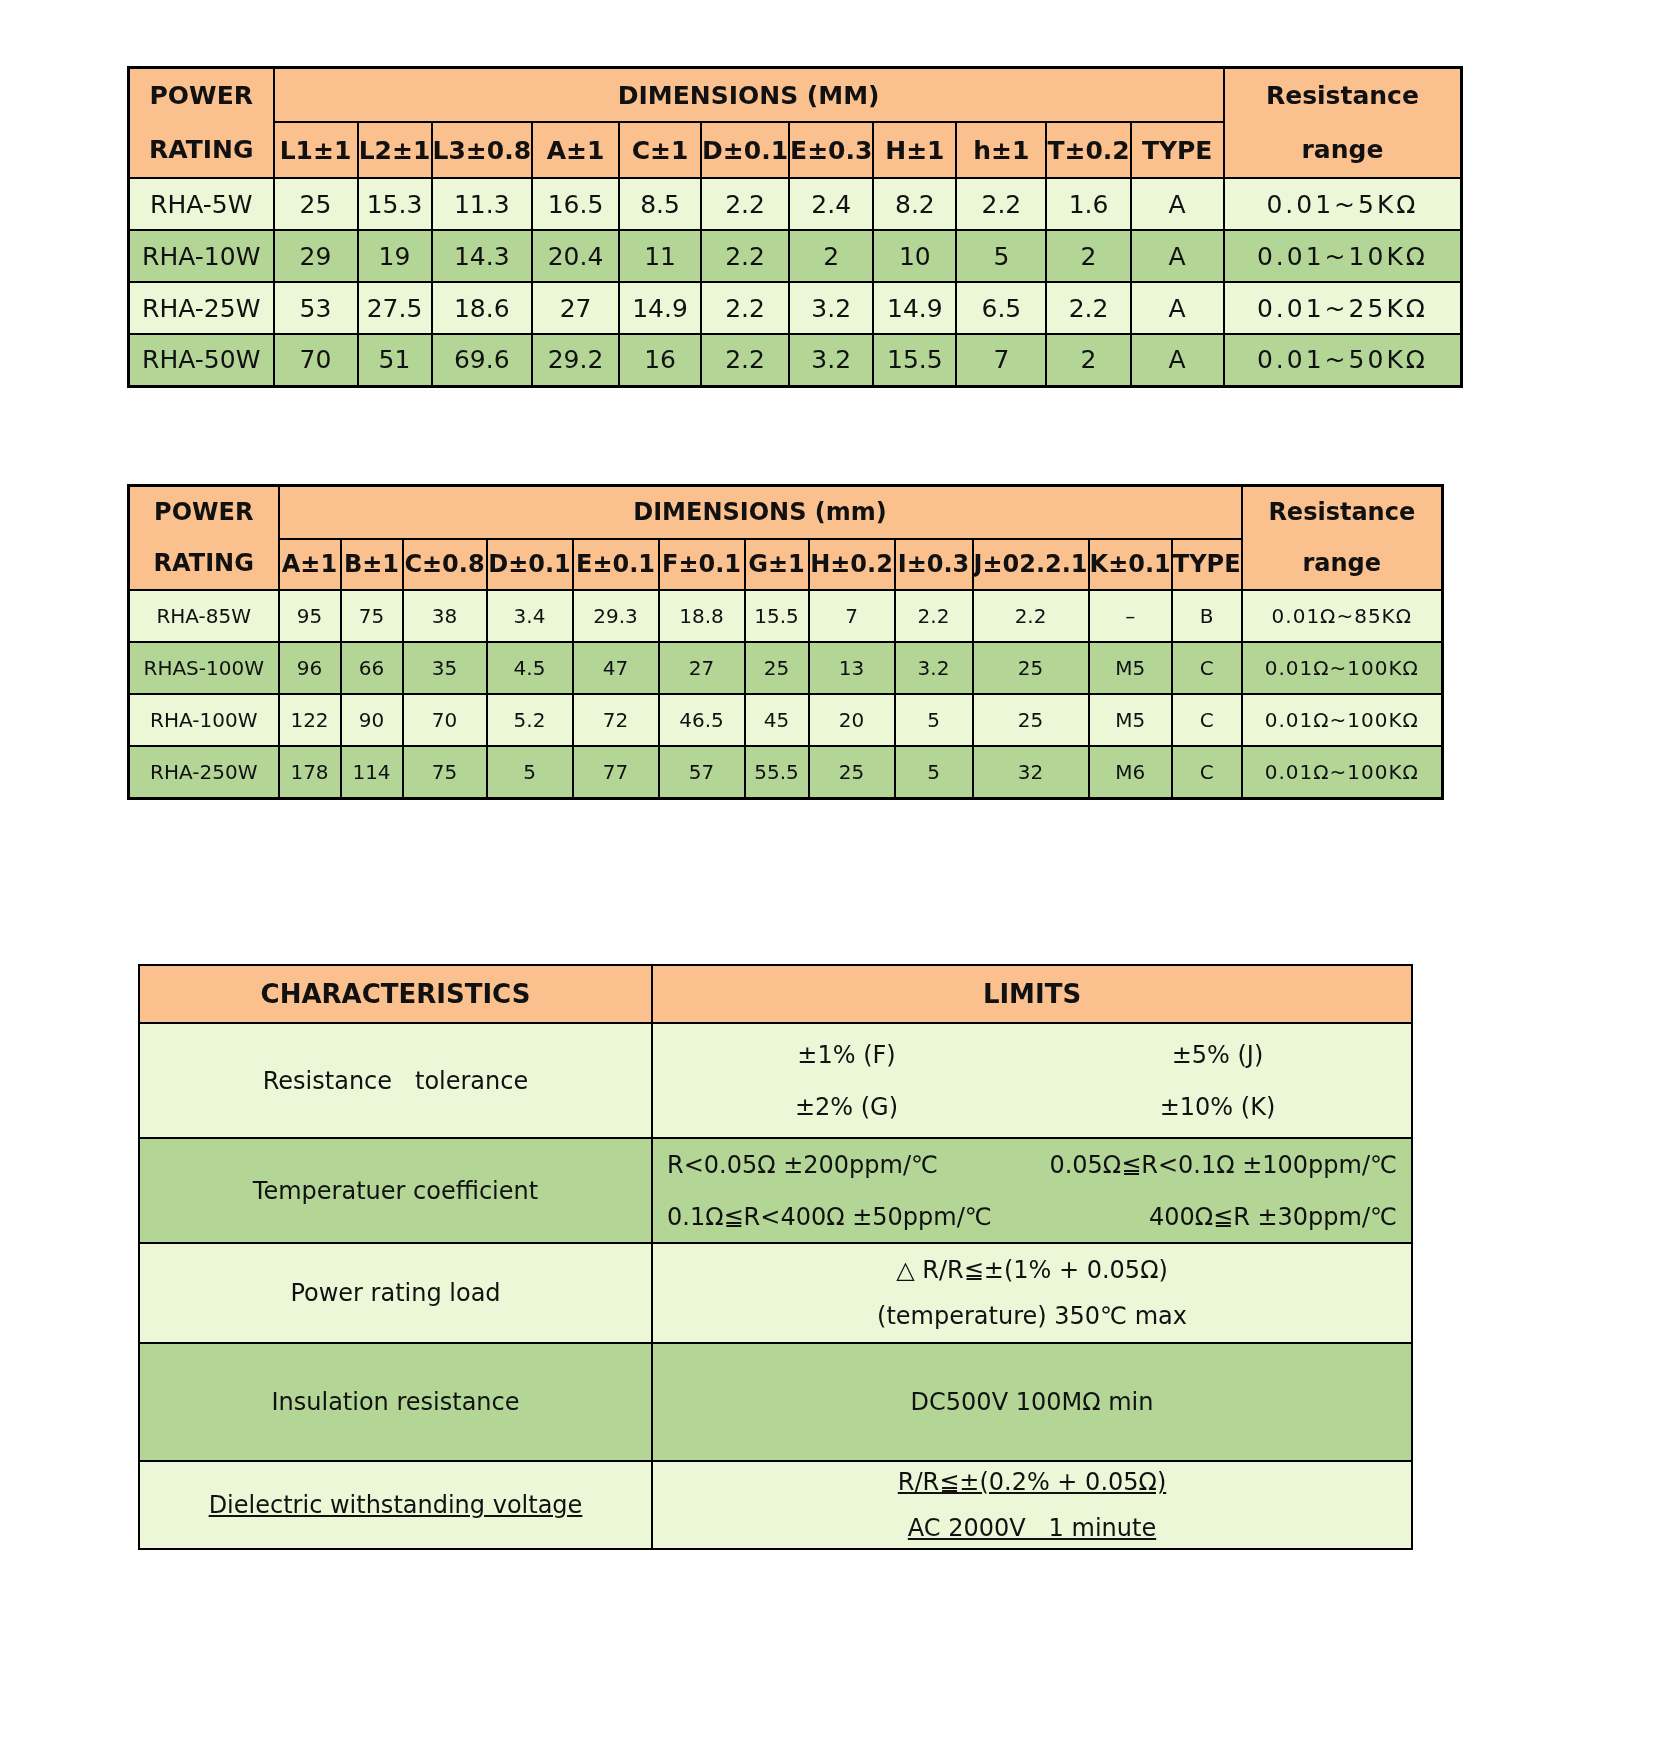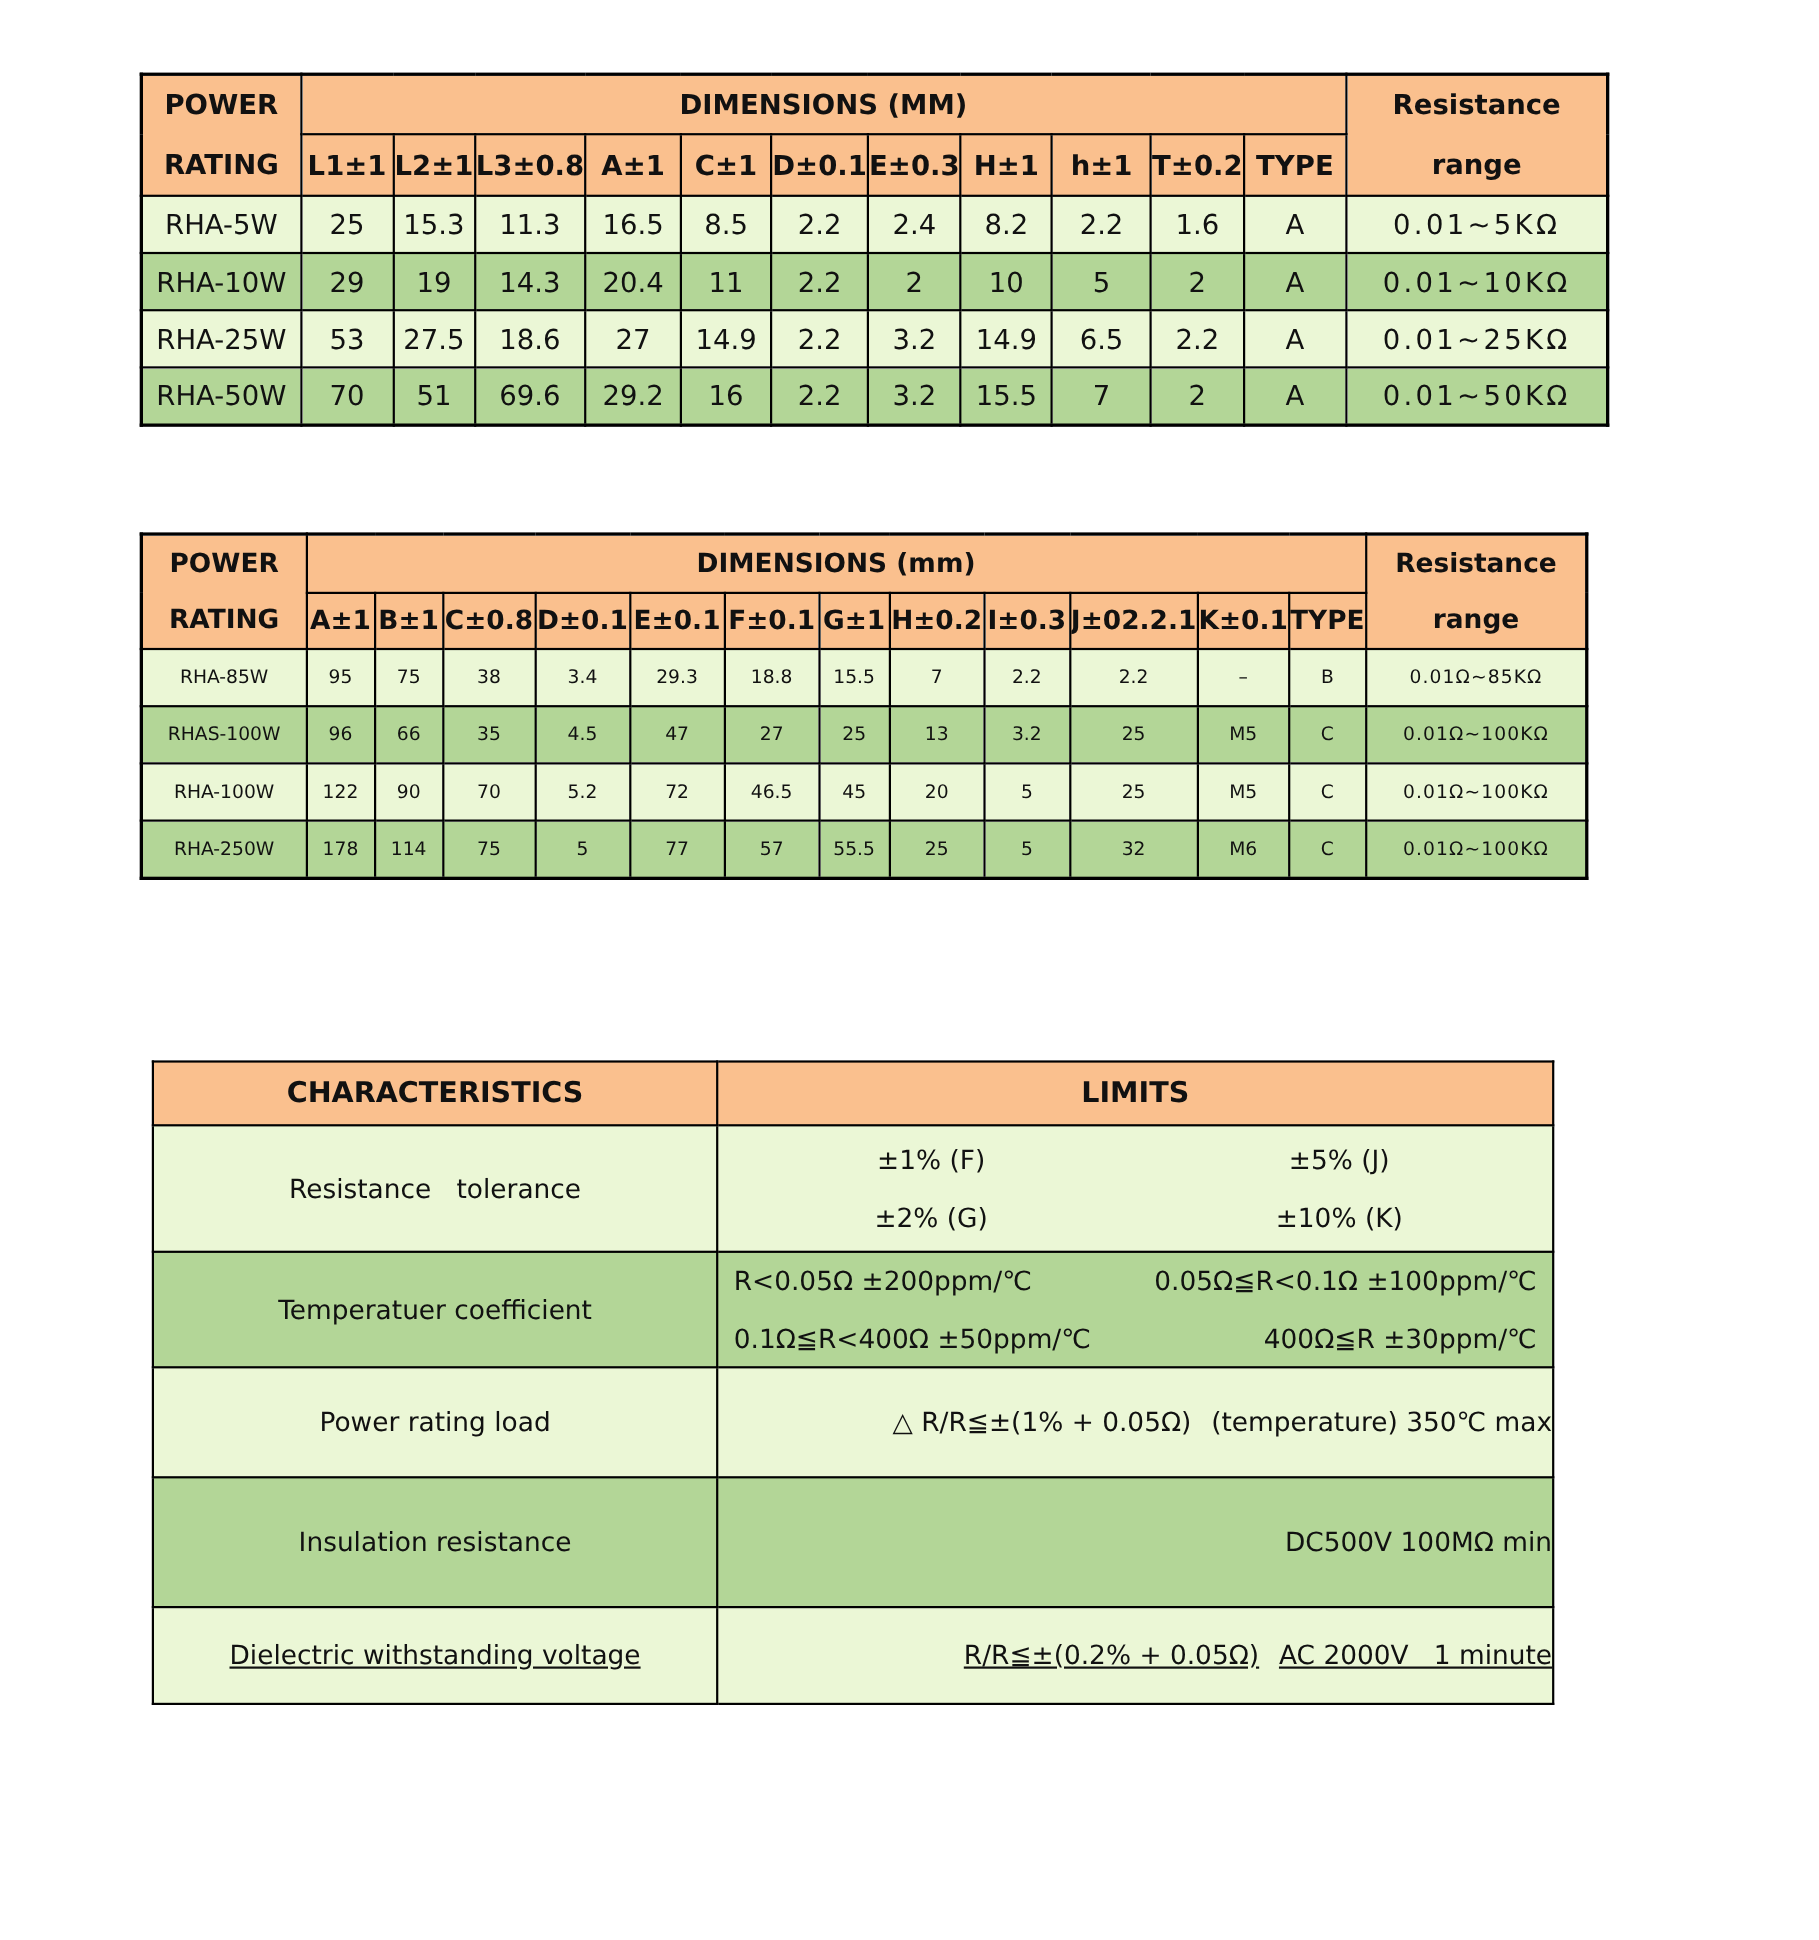--- a/index.html
+++ b/index.html
@@ -28,21 +28,21 @@
   .t1 td { font-size:25px; }
   .t1 thead tr.h1 { height:54px; }
   .t1 thead tr.h2 { height:55px; }
   .t1 tbody tr { height:52px; }
   .t1 .two-line span { display:block; line-height:54px; }
   .t1 td.res { letter-spacing:3px; }
 
   
   .t2 { left:82px; top:484px; }
   .t2 th { font-size:24px; }
-  .t2 td { font-size:17px; }
+  .t2 td { font-size:20px; }
   .t2 thead tr.h1 { height:52px; }
   .t2 thead tr.h2 { height:50px; }
   .t2 tbody tr { height:52px; }
   .t2 .two-line span { display:block; line-height:51px; }
   .t2 td.res { letter-spacing:1px; }
 
   
   .sec-heading {
     position:absolute; left:112px; top:910px;
     font-size:30px; font-weight:bold; color:#CC0F60; letter-spacing:0.5px;
@@ -55,21 +55,21 @@
   .t3 tr.hr1 { height:115px; }
   .t3 tr.hr2 { height:105px; }
   .t3 tr.hr3 { height:100px; }
   .t3 tr.hr4 { height:105px; }
   .t3 tr.hr5 { height:118px; }
   .t3 tr.hr6 { height:88px;text-decoration:underline; }
   .t3 .grid2 { display:grid; grid-template-columns:1fr 1fr; row-gap:24px; align-items:center; padding:0 8px; }
   .t3 .grid2 span { text-align:center; }
   .t3 .grid2.spread span.l { text-align:left;  padding-left:6px; }
   .t3 .grid2.spread span.r { text-align:right; padding-right:6px; }
-  .t3 .lines { display:flex; flex-direction:row; justify-content:flex-end; gap:18px; }
+  .t3 .lines { display:flex; flex-direction:column; justify-content:space-between; gap:18px; }
 </style>
 </head>
 <body>
 
 <div class="page">
 
   <table class="dim t1">
     <colgroup>
       <col style="width:145px">
         <col style="width:84px">

